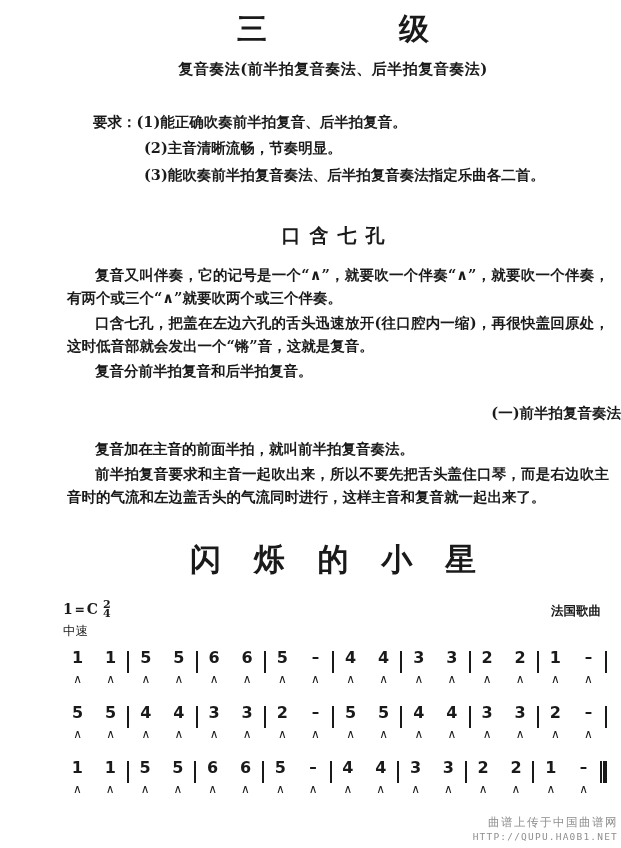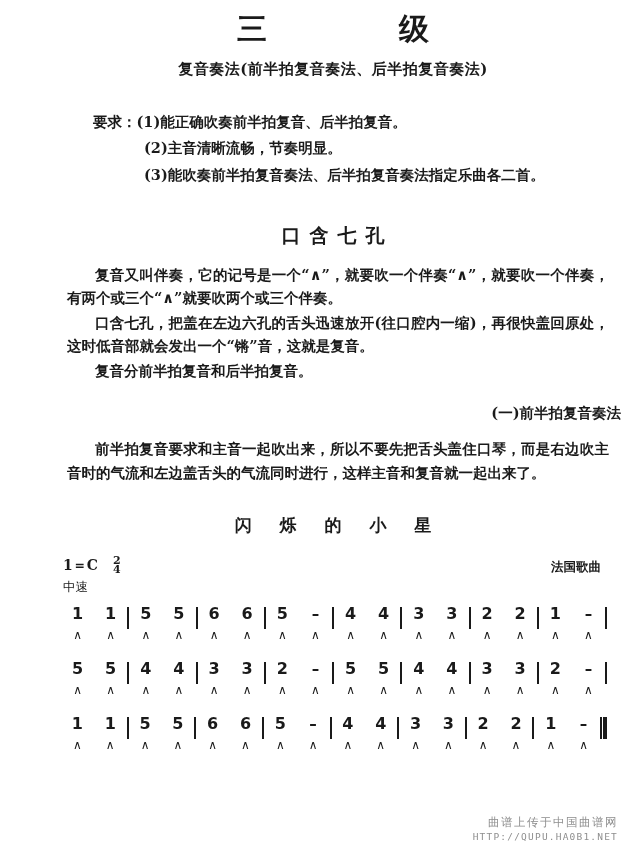--- a/index.html
+++ b/index.html
@@ -89,21 +89,21 @@
   .body-text p {
     margin: 0 0 1px 0;
     text-indent: 28px;
     text-align: justify;
     text-justify: inter-character;
   }
 
   
   .song-title {
     text-align: center;
-    font-size: 17px;
+    font-size: 31px;
     font-weight: bold;
     letter-spacing: 11px;
     text-indent: 11px;
     margin-top: 30px;
   }
 
   .song-meta {
     position: relative;
     height: 44px;
     margin-top: 20px;
@@ -113,21 +113,21 @@
   .meta-left {
     position: absolute;
     left: 18px;
     top: 0;
     font-size: 14px;
     font-weight: bold;
     font-family: "DejaVu Serif", "Liberation Serif", serif;
   }
   .key-row {
     display: flex;
-    gap: 15px;
+    gap: 5px;
     height: 19px;
   }
   .time-sig {
     display: inline-flex;
     flex-direction: column;
     align-items: center;
     line-height: 0.82;
     font-size: 11px;
     font-weight: bold;
     position: relative;
@@ -244,20 +244,21 @@
 
   <div class="body-text">
     <p>复音又叫伴奏，它的记号是一个“∧”，就要吹一个伴奏“∧”，就要吹一个伴奏，有两个或三个“∧”就要吹两个或三个伴奏。</p>
     <p>口含七孔，把盖在左边六孔的舌头迅速放开(往口腔内一缩)，再很快盖回原处，这时低音部就会发出一个“锵”音，这就是复音。</p>
     <p>复音分前半拍复音和后半拍复音。</p>
   </div>
 
   <div class="sub-section-head">(一)前半拍复音奏法</div>
 
   <div class="body-text">
+    <p>复音加在主音的前面半拍，就叫前半拍复音奏法。</p>
     <p>前半拍复音要求和主音一起吹出来，所以不要先把舌头盖住口琴，而是右边吹主音时的气流和左边盖舌头的气流同时进行，这样主音和复音就一起出来了。</p>
   </div>
 
   <div class="song-title">闪 烁 的 小 星</div>
 
   <div class="song-meta">
     <div class="meta-left">
       <div class="key-row">
         <span>1＝C</span>
         <span class="time-sig">

